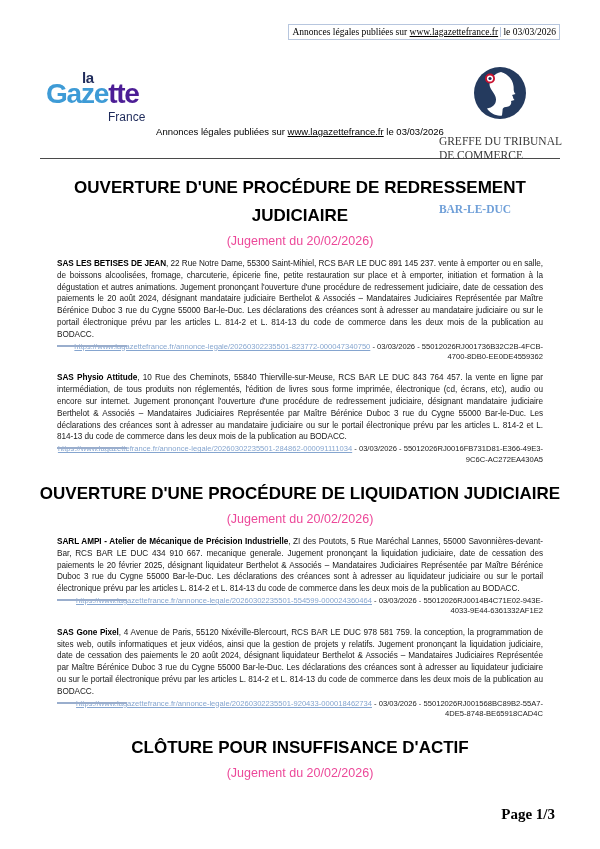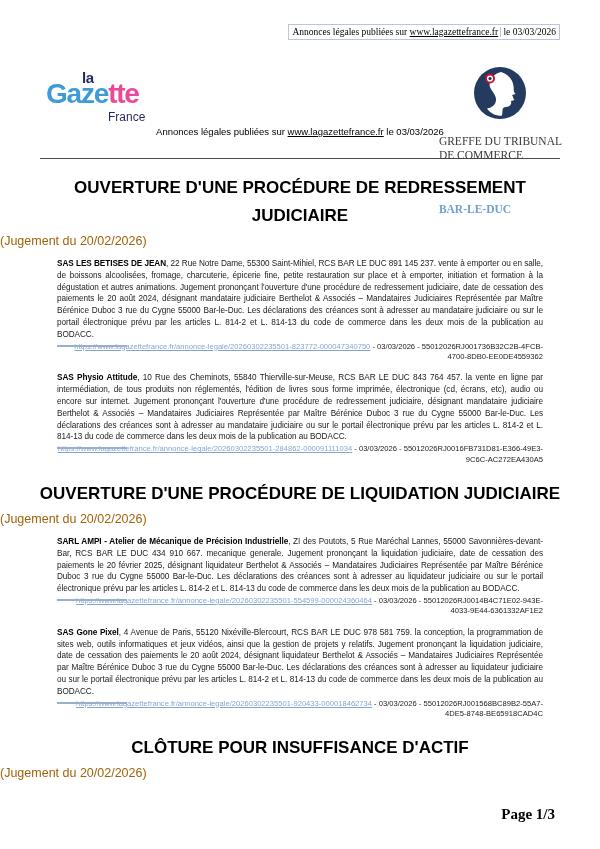--- a/index.html
+++ b/index.html
@@ -62,21 +62,21 @@
     margin: 21px 40px 0 40px;
   }
 
   
   .section-title {
     text-align: center; font-weight: bold; color: #000;
     font-size: 17px; line-height: 28px;
     margin: 15px 28px 0 28px;
   }
   .section-title.nowrap { white-space: nowrap; margin-left: 0; margin-right: 0; }
-  .section-sub { font-size: 12.5px; margin-top: 4px; color: #a16207; }
+  .section-sub { text-align: center; font-size: 12.5px; margin-top: 4px; color: #ec4899; }
 
   .content { padding: 0 57px; }
 
   .annonce {
     font-size: 8.2px; line-height: 11.8px; letter-spacing: -0.05px;
     text-align: justify; margin: 10px 0 0 0; color: #1a1a1a;
   }
   .annonce b { color: #000; }
 
   .ref {
@@ -100,21 +100,21 @@
 <body>
 
 <div class="top-note">
   <span>Annonces légales publiées sur </span><span class="note-link">www.lagazettefrance.fr</span><span> le 03/03/2026</span>
 </div>
 
 <div class="header">
   <div class="logo">
     <span class="logo-la" style="color:#1F2B5B">la</span>
     <div class="logo-main">
-      <span style="color:#3E9BD6">Gaze</span><span style="color:#ec4899">tte</span>
+      <span style="color:#3E9BD6">Gaze</span><span style="color:#4c1d95">tte</span>
     </div>
     <span class="logo-france" style="color:#1F2B5B">France</span>
   </div>
 
   <div class="greffe">
     <span>
       <svg width="56" height="56" viewBox="0 0 56 56">
         <circle cx="28" cy="28" r="26" fill="#243A5E"></circle>
         <path d="M29 7 C36 9 41 15 41.5 21 C42 24 41 26 43.5 29 L40 30 C41.5 32 40.5 33 42.5 35 L39 36 C40 39 38 42 34 42 C31.5 42 30.5 43 30.5 46 L30 50.5 C24 51.5 18 48 15 43.5 C20.5 42.5 24 39.5 24 34.5 C24 29.5 20 27 18 22 C16 15.5 21 9 29 7 Z" fill="#ffffff"></path>
         <circle cx="18" cy="13.5" r="5" fill="#C8102E"></circle>

